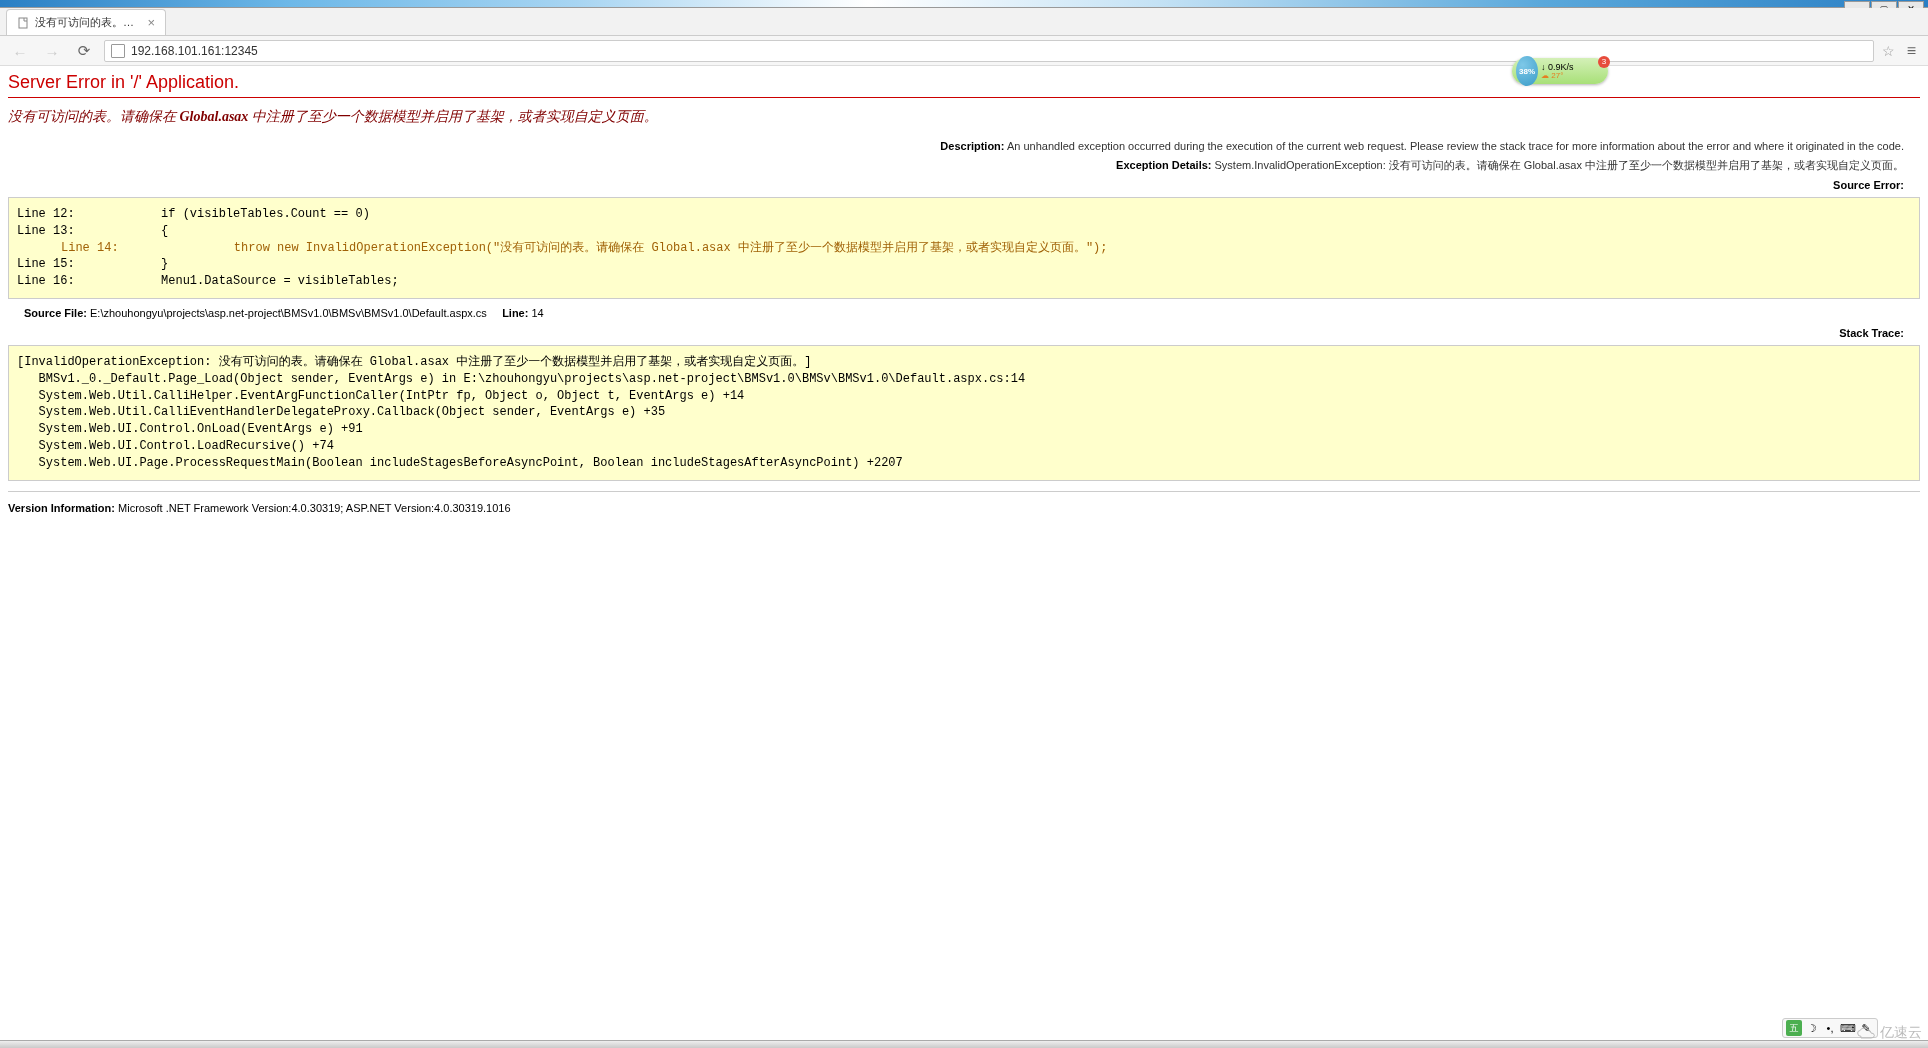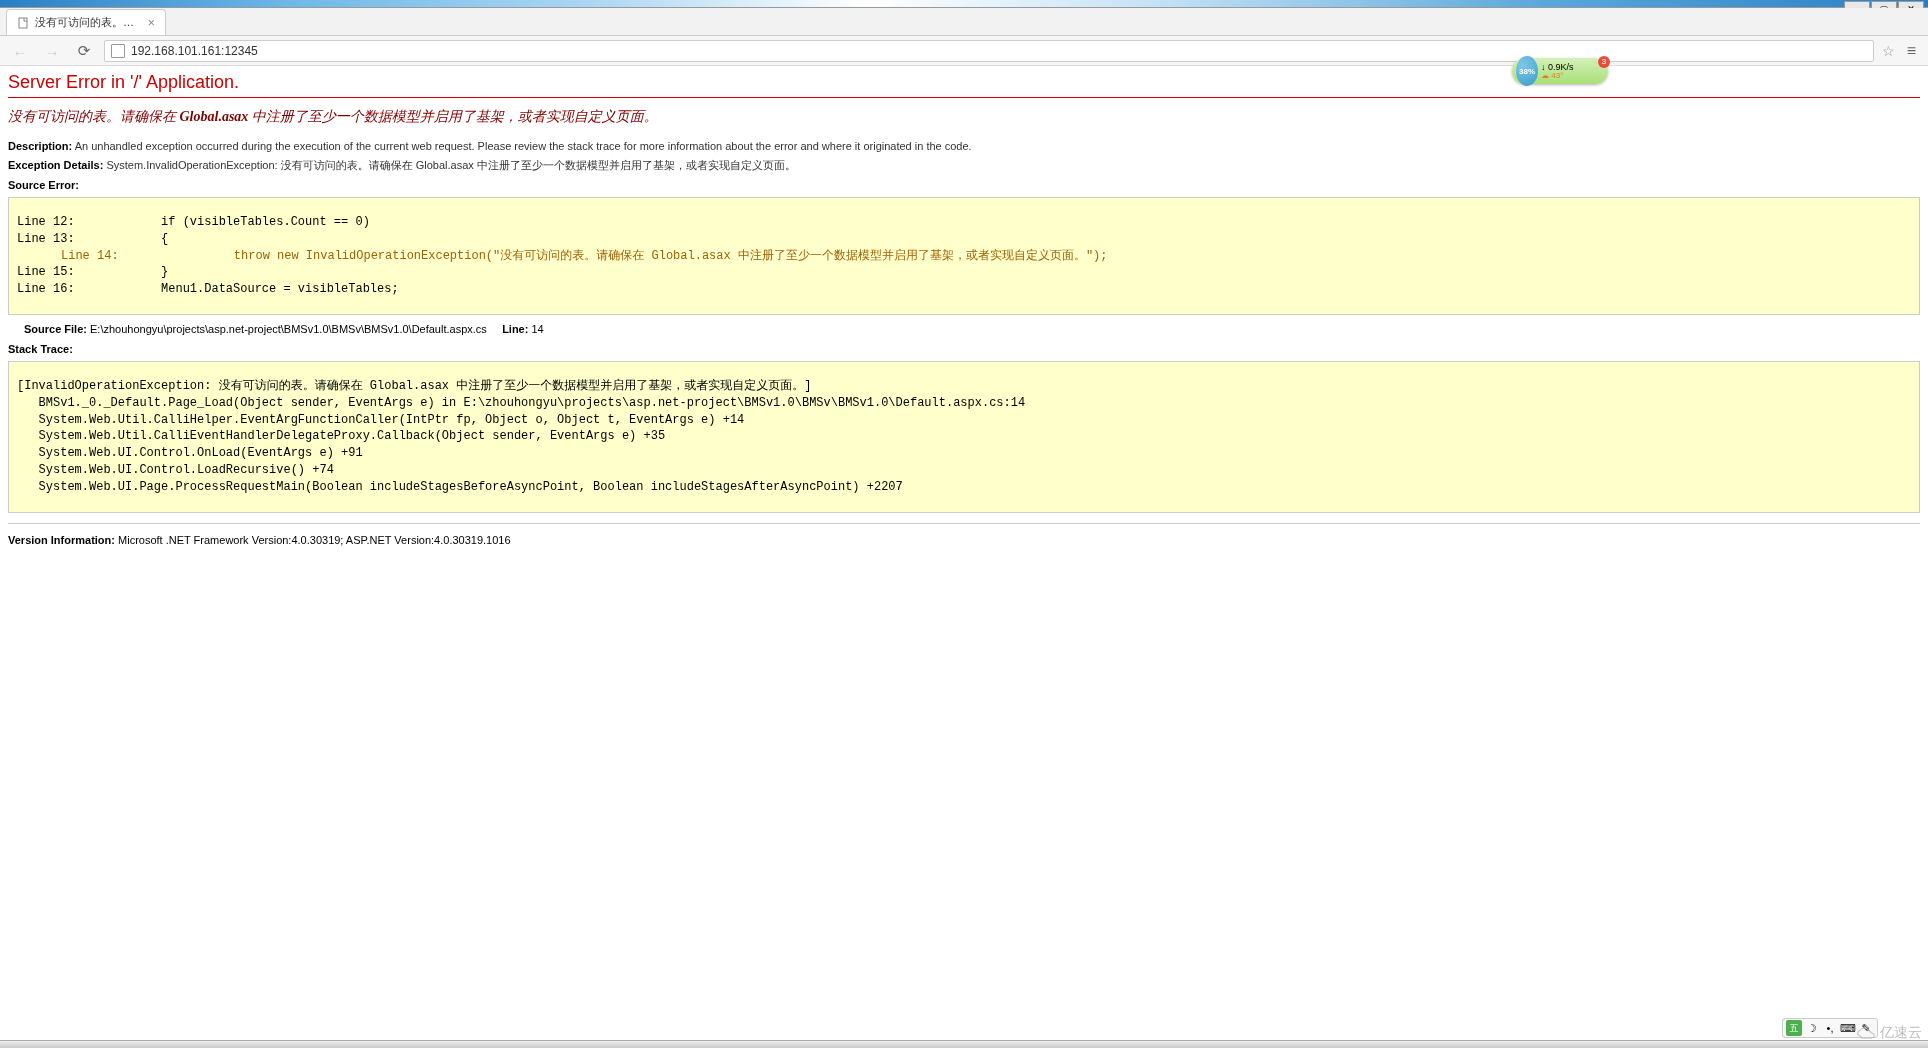--- a/index.html
+++ b/index.html
@@ -29,25 +29,25 @@
 
 
 .content { padding: 6px 8px; font-family: Arial, Helvetica, sans-serif; }
 .error-title { color: #c00; font-family: Verdana, Arial; font-size: 18px; font-weight: normal; margin-bottom: 0; }
 hr.red { border: none; border-top: 1px solid #c00; margin: 4px 0 10px 0; width: 100%; }
 hr.gray { border: none; border-top: 1px solid #ccc; margin: 10px 0; width: 100%; }
 
 .error-msg { color: #800000; font-style: italic; font-size: 14px; font-family: "Times New Roman", serif; margin: 10px 0 14px 0; }
 .error-msg b { font-weight: bold; }
 
-.section { margin: 6px 0; font-size: 11px; color: #000; }
+.section { margin: 6px 16px; font-size: 11px; color: #000; text-align: right; }
 .section b { font-weight: bold; }
 .section-text { font-size: 11px; color: #333; }
 
-.code-block { background: #ffffcc; border: 1px solid #ccc; padding: 16px 8px; margin: 6px 0; font-family: Consolas, "Courier New", monospace; font-size: 12px; white-space: pre; overflow-x: auto; line-height: 1.4; }
+.code-block { background: #ffffcc; border: 1px solid #ccc; padding: 8px 8px; margin: 6px 0; font-family: Consolas, "Courier New", monospace; font-size: 12px; white-space: pre; overflow-x: auto; line-height: 1.4; }
 .code-block .hl { color: #a16207; margin-left: 44px; }
 
 .src-line { margin: 8px 16px; font-size: 11px; }
 .src-line b { font-weight: bold; }
 
 .version { margin-top: 10px; font-size: 11px; }
 
 
 .float-widget { position: absolute; top: 58px; right: 320px; width: 96px; height: 26px; background: linear-gradient(180deg, #d4f0b8, #a8e078); border-radius: 13px; box-shadow: 0 1px 3px rgba(0,0,0,0.3); display: flex; align-items: center; padding: 2px 4px; gap: 3px; font-size: 9px; }
 .fw-badge { width: 22px; height: 30px; border-radius: 50%; background: radial-gradient(circle at 30% 30%, #7ec8e8, #3a9cc8); display: flex; align-items: center; justify-content: center; color: #fff; font-size: 8px; font-weight: bold; }
@@ -99,21 +99,21 @@
     <input class="url-text" value="192.168.101.161:12345" style="">
   </div>
   <span class="star-icon">☆</span>
   <span class="menu-icon">≡</span>
 </div>
 
 <div class="float-widget">
   <div class="fw-badge">38%</div>
   <div class="fw-mid">
     <span>↓ <span>0.9K/s</span></span>
-    <span class="fw-temp">☁ <span>43°</span></span>
+    <span class="fw-temp">☁ <span>27°</span></span>
   </div>
   <div class="fw-dot">3</div>
 </div>
 
 <div class="content">
   <h1 class="error-title">Server Error in '/' Application.</h1>
   <hr class="red">
 
   <p class="error-msg">
     <span>没有可访问的表。请确保在 </span><b>Global.asax</b><span> 中注册了至少一个数据模型并启用了基架，或者实现自定义页面。</span>

